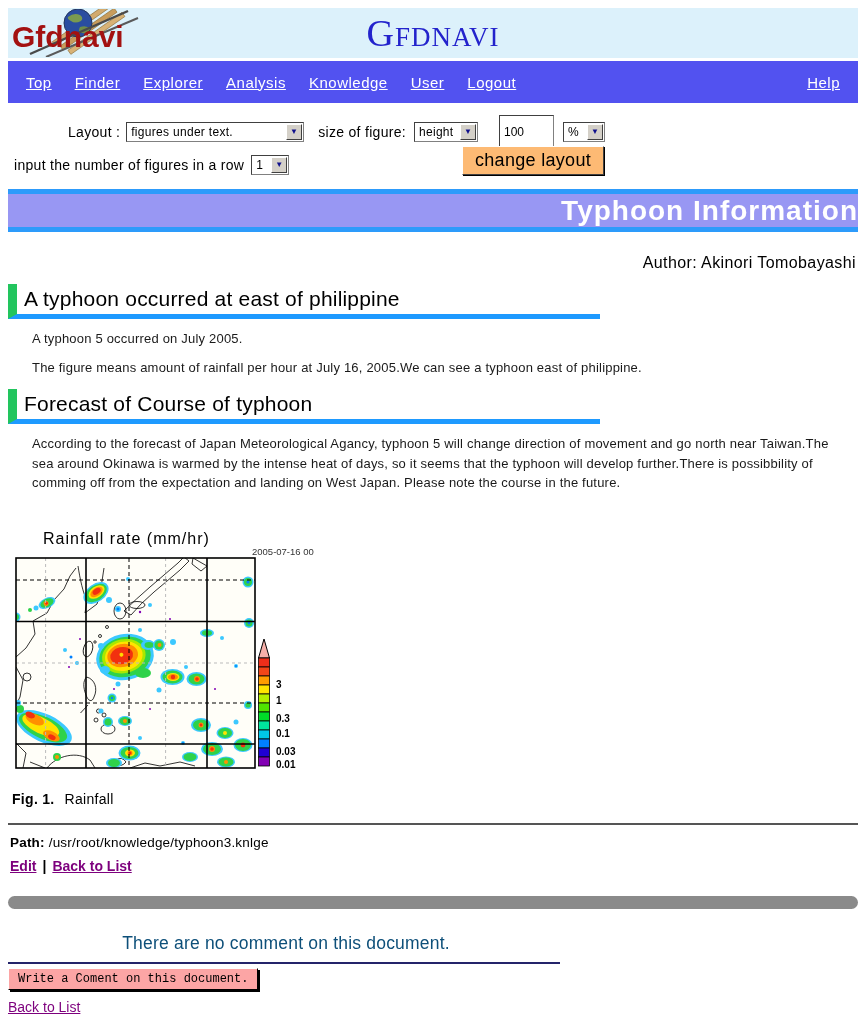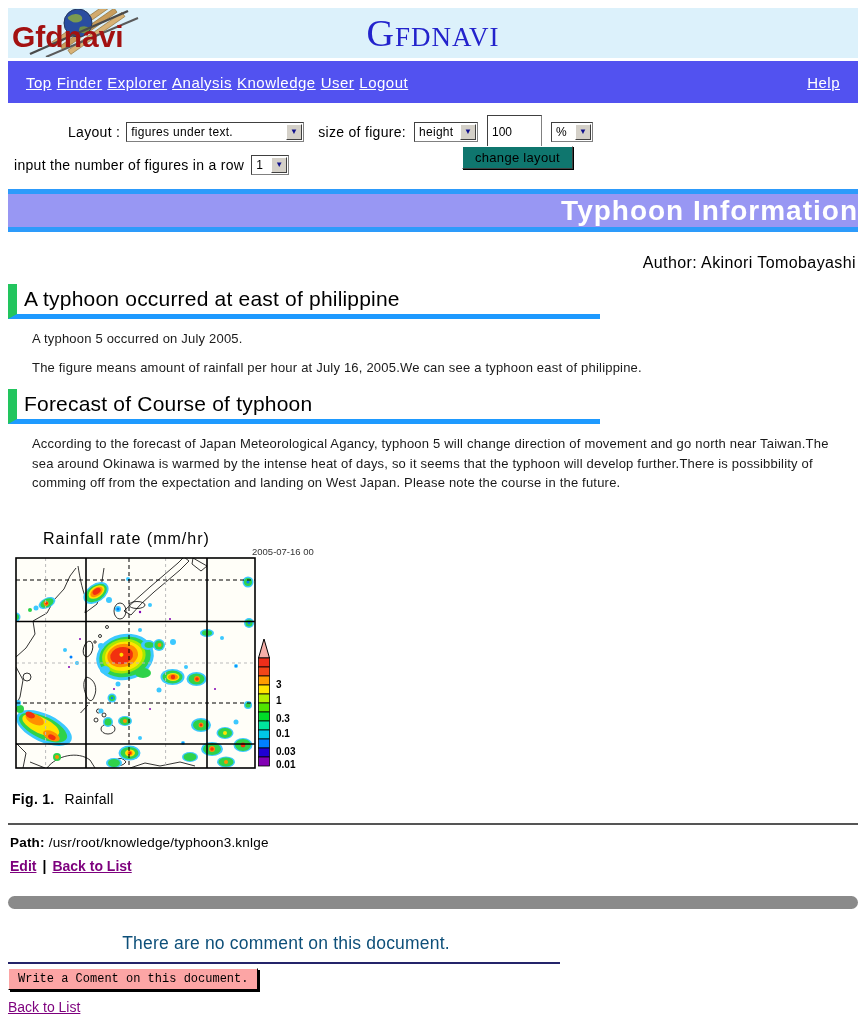--- a/index.html
+++ b/index.html
@@ -9,41 +9,41 @@
 
   
   .masthead { height:50px; background:#dcf1fb; position:relative; }
   .logo { position:absolute; left:2px; top:1px; width:160px; height:48px; cursor:pointer; }
   .site-title { text-align:center; font-family:"Liberation Serif","DejaVu Serif",serif;
                 color:#2323cc; font-size:27px; letter-spacing:1px; line-height:50px; font-weight:normal; }
   .site-title::first-letter { font-size:38px; }
 
   
   .nav { margin-top:3px; height:42px; background:#5252f0; display:flex; align-items:center;
-         padding:0 18px; gap:5px; font-size:15px; letter-spacing:.5px; }
+         padding:0 18px; gap:23px; font-size:15px; letter-spacing:.5px; }
   .nav a { color:#fff; text-decoration:underline; cursor:pointer; white-space:nowrap; }
   .nav .spacer { flex:1; }
 
   
   .controls { position:relative; margin-top:12px; height:58px; font-size:14px; letter-spacing:.3px; }
   .crow { display:flex; align-items:center; }
   .crow1 { margin-left:60px; }
   .crow2 { margin-top:6px; margin-left:6px; }
   .lbl { white-space:nowrap; }
   .w98select { display:inline-flex; align-items:center; height:20px; background:#fff;
                border:1px solid #404040; border-right-color:#808080; border-bottom-color:#808080; }
   .w98select .val { font-size:12px; padding:0 4px; white-space:nowrap; flex:1; }
   .w98select .arrowbtn { width:16px; height:16px; margin-right:1px; background:#d4d0c8;
                border:1px solid; border-color:#fff #404040 #404040 #fff;
                display:flex; align-items:center; justify-content:center;
                font-size:8px; color:#10108c; line-height:1; }
   .w98input { height:31px; border:1px solid #404040; border-right-color:#808080; border-bottom-color:#808080;
-              font-size:12px; padding:16px 4px; font-family:inherit; }
-  .btn98 { background:#0f766e; border:1px solid; border-color:#fff #404040 #404040 #fff;
-           box-shadow:1px 1px 0 #000; font-size:13px; padding:3px 12px; font-family:inherit;
+              font-size:12px; padding:16px 4px; font-family:inherit;margin-left:12px; }
+  .btn98 { background:#fdba74; border:1px solid; border-color:#fff #404040 #404040 #fff;
+           box-shadow:1px 1px 0 #000; font-size:18px; padding:3px 12px; font-family:inherit;
            letter-spacing:.3px; cursor:pointer; }
   .change-btn { position:absolute; left:454px; top:31px; }
 
   
   .banner { margin-top:16px; background:#9897f3; border-top:5px solid #2d9bfb; border-bottom:5px solid #2d9bfb;
             text-align:right; padding:1px 0; }
   .banner h1 { margin:0; color:#fff; font-size:28px; line-height:31px; font-weight:bold; letter-spacing:1px; }
 
   .author { text-align:right; font-size:16px; margin:22px 2px 6px 0; letter-spacing:.4px; }
 

